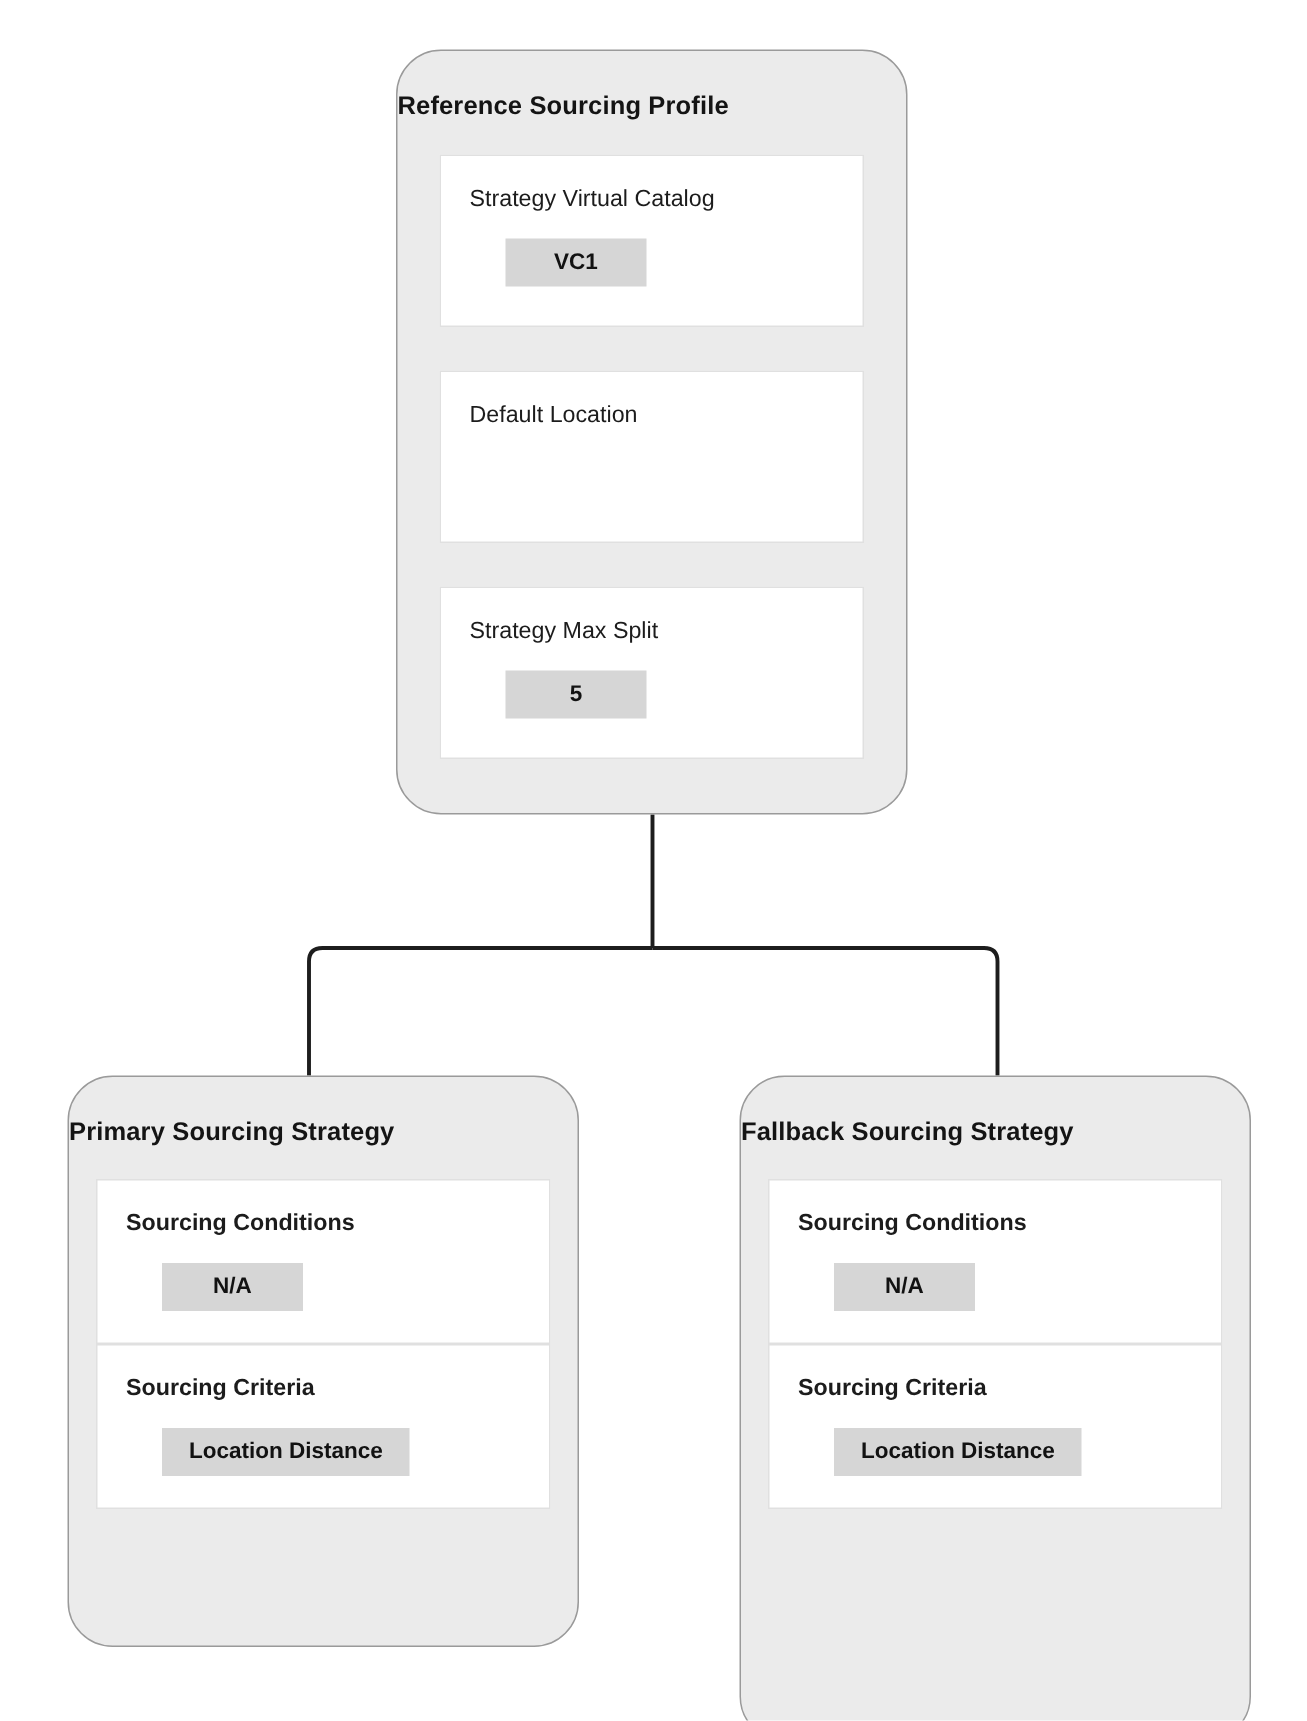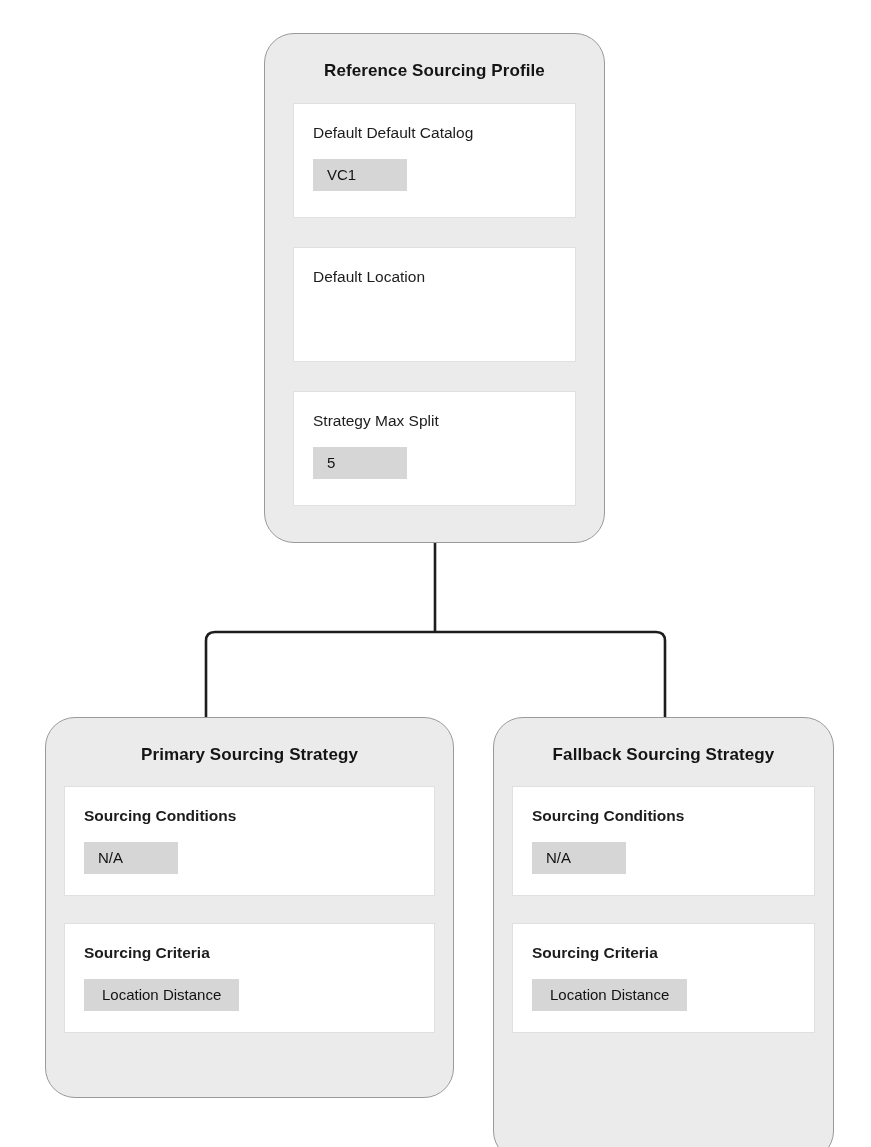--- a/index.html
+++ b/index.html
@@ -27,43 +27,42 @@
 
   
   .card {
     position: absolute;
     background: #ebebeb;
     border: 1px solid #9a9a9a;
     border-radius: 30px;
     padding: 0;
   }
   .card.root { left: 264px; top: 33px; width: 341px; height: 510px; }
-  .card.child-left { left: 45px; top: 717px; width: 409px; height: 381px; }
+  .card.child-left { left: 45px; top: 717px; width: 341px; height: 381px; }
   .card.child-right { left: 493px; top: 717px; width: 341px; height: 444px; }
 
   .card-title {
-    text-align: center;
     font-size: 17px;
     font-weight: bold;
     color: #141414;
     letter-spacing: 0.1px;
     line-height: 1.2;
   }
   .card.root .card-title { margin-top: 27px; }
   .card.child-left .card-title,
   .card.child-right .card-title { margin-top: 27px; }
 
   
   .fields {
     display: flex;
     flex-direction: column;
   }
   .card.root .fields { margin: 22px 28px 0 28px; gap: 29px; }
   .card.child-left .fields,
-  .card.child-right .fields { margin: 21px 18px 0 18px; gap: 27px; }
+  .card.child-right .fields { margin: 21px 18px 0 18px; }
 
   .field {
     background: #ffffff;
     border: 1px solid #e0e0e0;
     padding: 20px 19px 19px 19px;
   }
   .card.root .field { height: 115px; }
   .card.child-left .field,
   .card.child-right .field { height: 110px; }
 
@@ -79,26 +78,28 @@
   }
 
   .field-value-row {
     margin-top: 16px;
     display: flex;
   }
   .chip {
     display: inline-block;
     background: #d6d6d6;
     color: #121212;
-    font-weight: normal;
+    font-weight: bold;
     font-size: 15px;
     line-height: 32px;
     height: 32px;
     padding: 0 18px;
+    text-align: center;
     white-space: nowrap;
+    margin-left: 24px;
   }
   .chip.fixed-w {
     min-width: 94px;
     padding: 0 14px;
   }
 </style>
 </head>
 <body>
 
 <div id="canvas">
@@ -108,21 +109,21 @@
     <path d="M 435 632 L 656 632 Q 665 632 665 641 L 665 717" fill="none" stroke="#1d1d1d" stroke-width="2.6" stroke-linejoin="round"></path>
     <path d="M 435 632 L 215 632 Q 206 632 206 641 L 206 717" fill="none" stroke="#1d1d1d" stroke-width="2.6" stroke-linejoin="round"></path>
   </svg>
 
   <div class="card root">
     <div class="card-title">Reference Sourcing Profile</div>
 
     <div class="fields">
 
       <div class="field">
-        <span class="field-label">Default Default Catalog</span>
+        <span class="field-label">Strategy Virtual Catalog</span>
         <div class="field-value-row">
           <span class="chip fixed-w">VC1</span>
         </div>
       </div>
 
       <div class="field">
         <span class="field-label">Default Location</span>
       </div>
 
       <div class="field">

